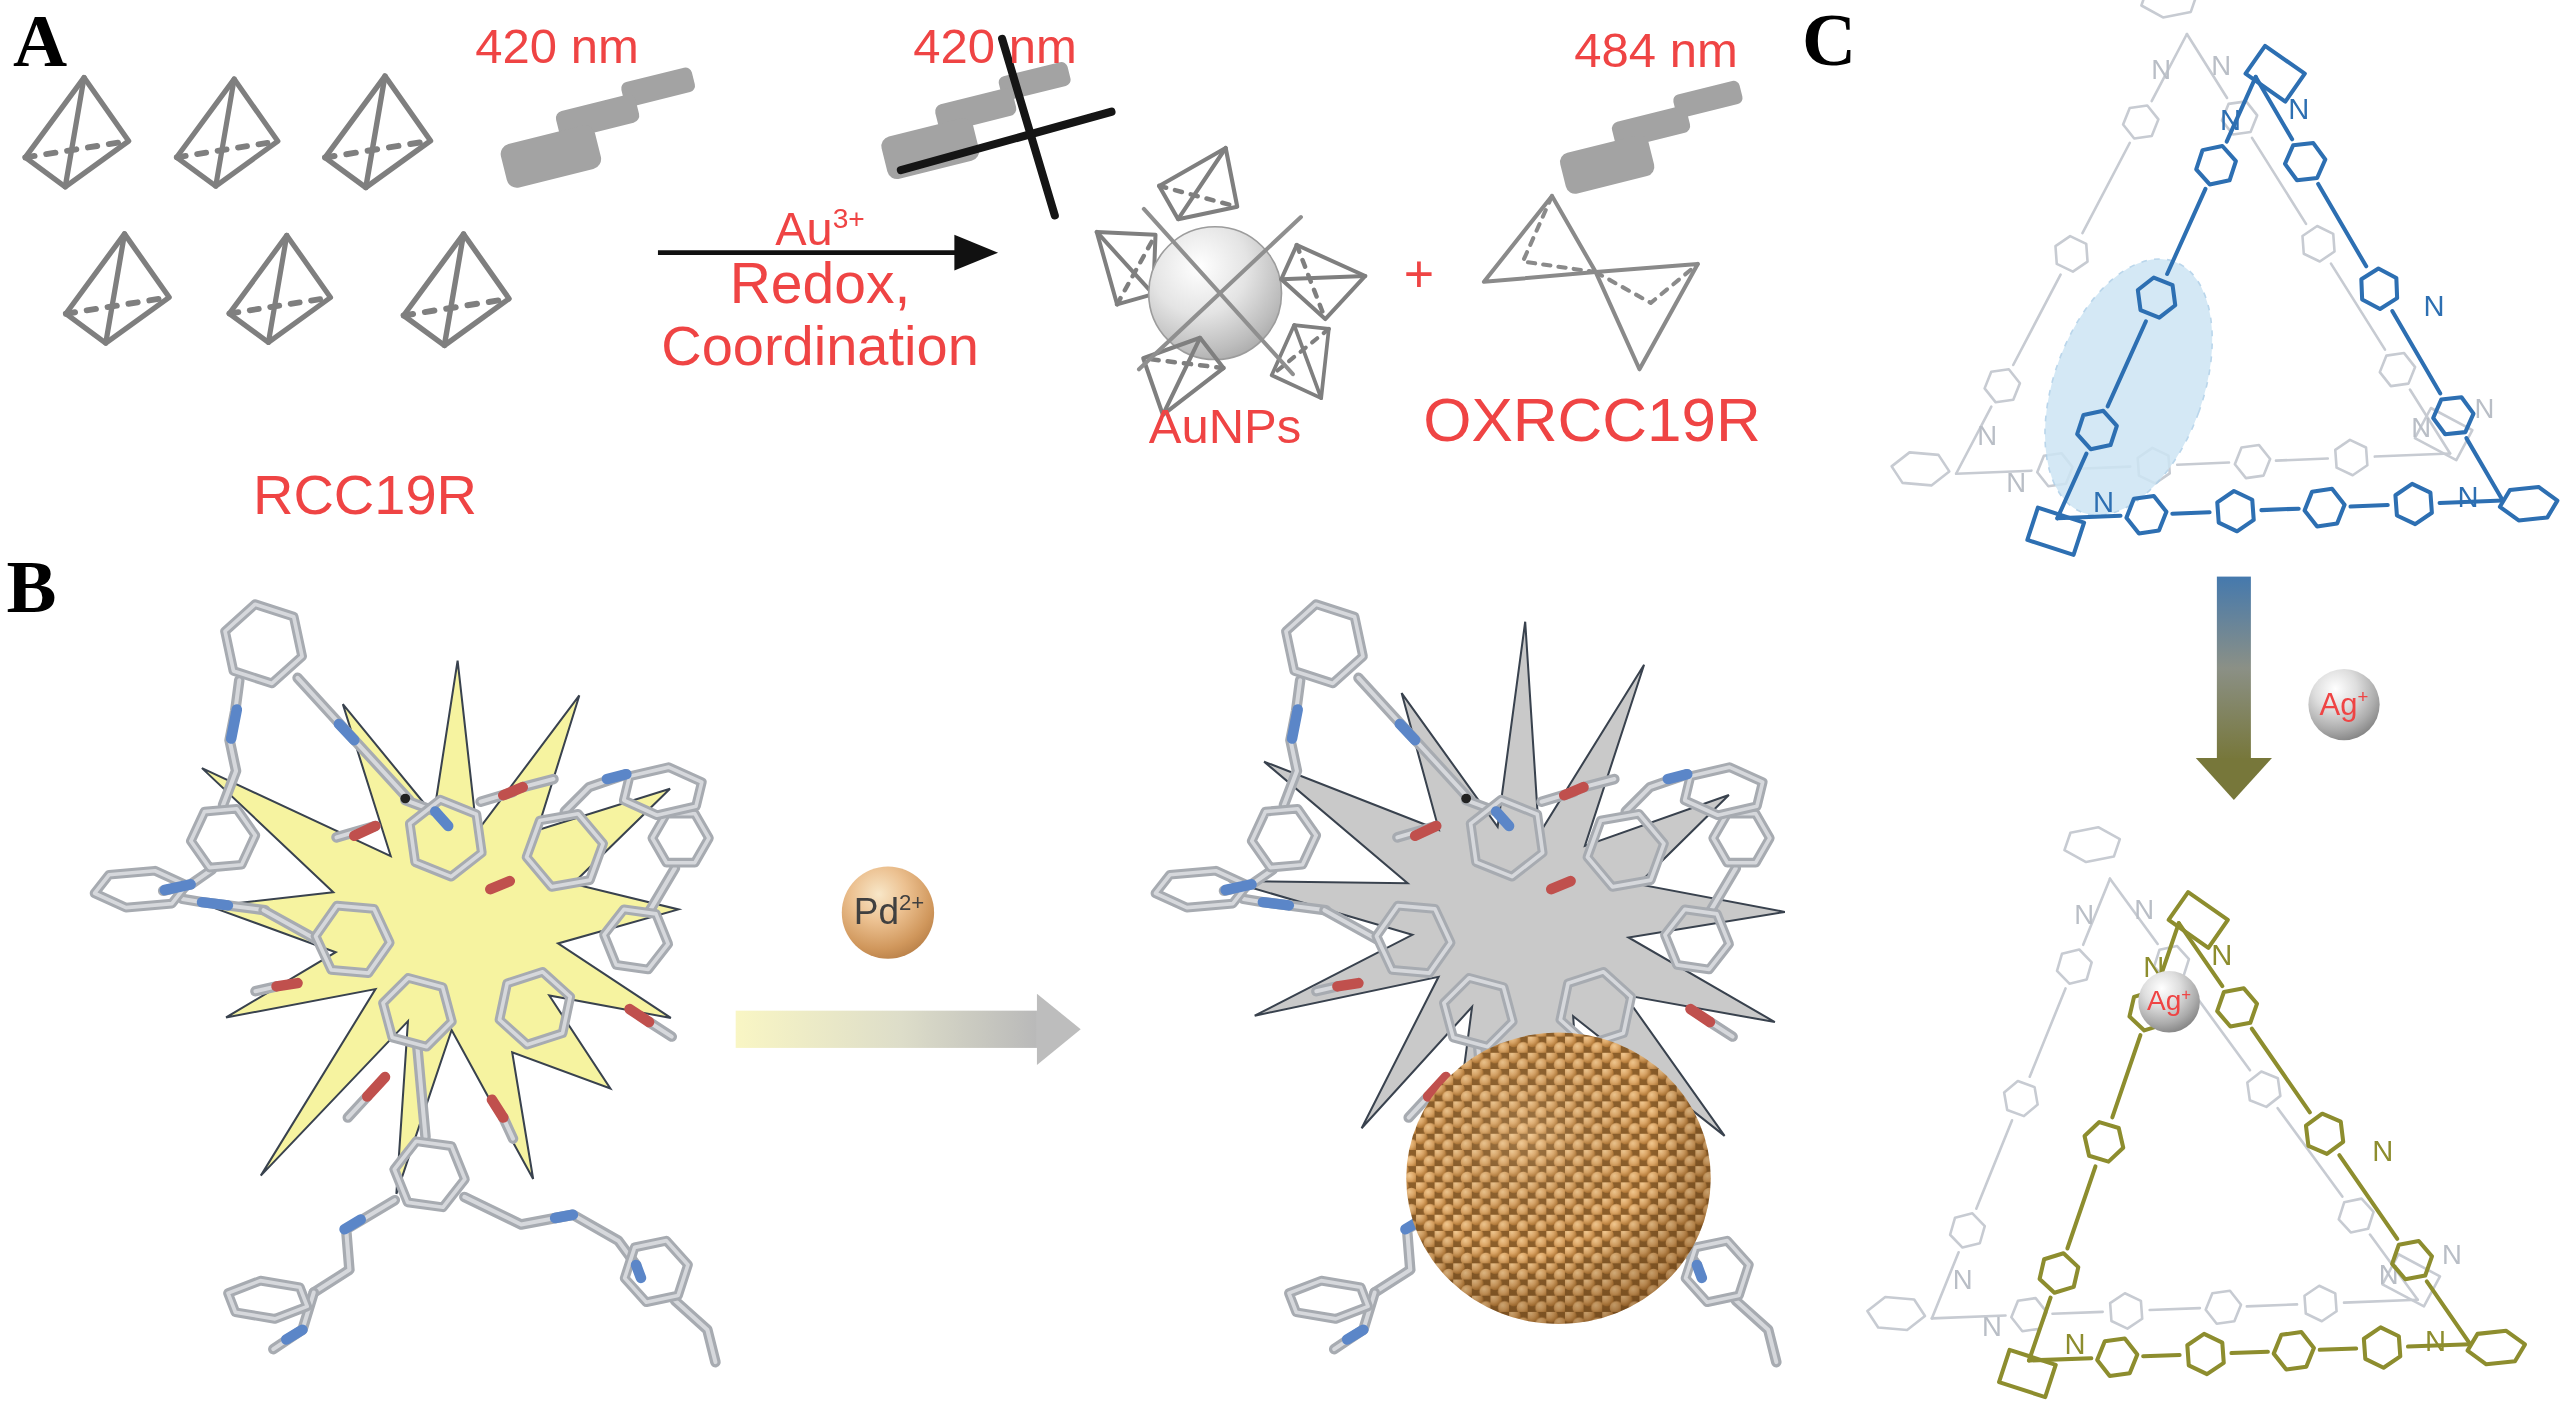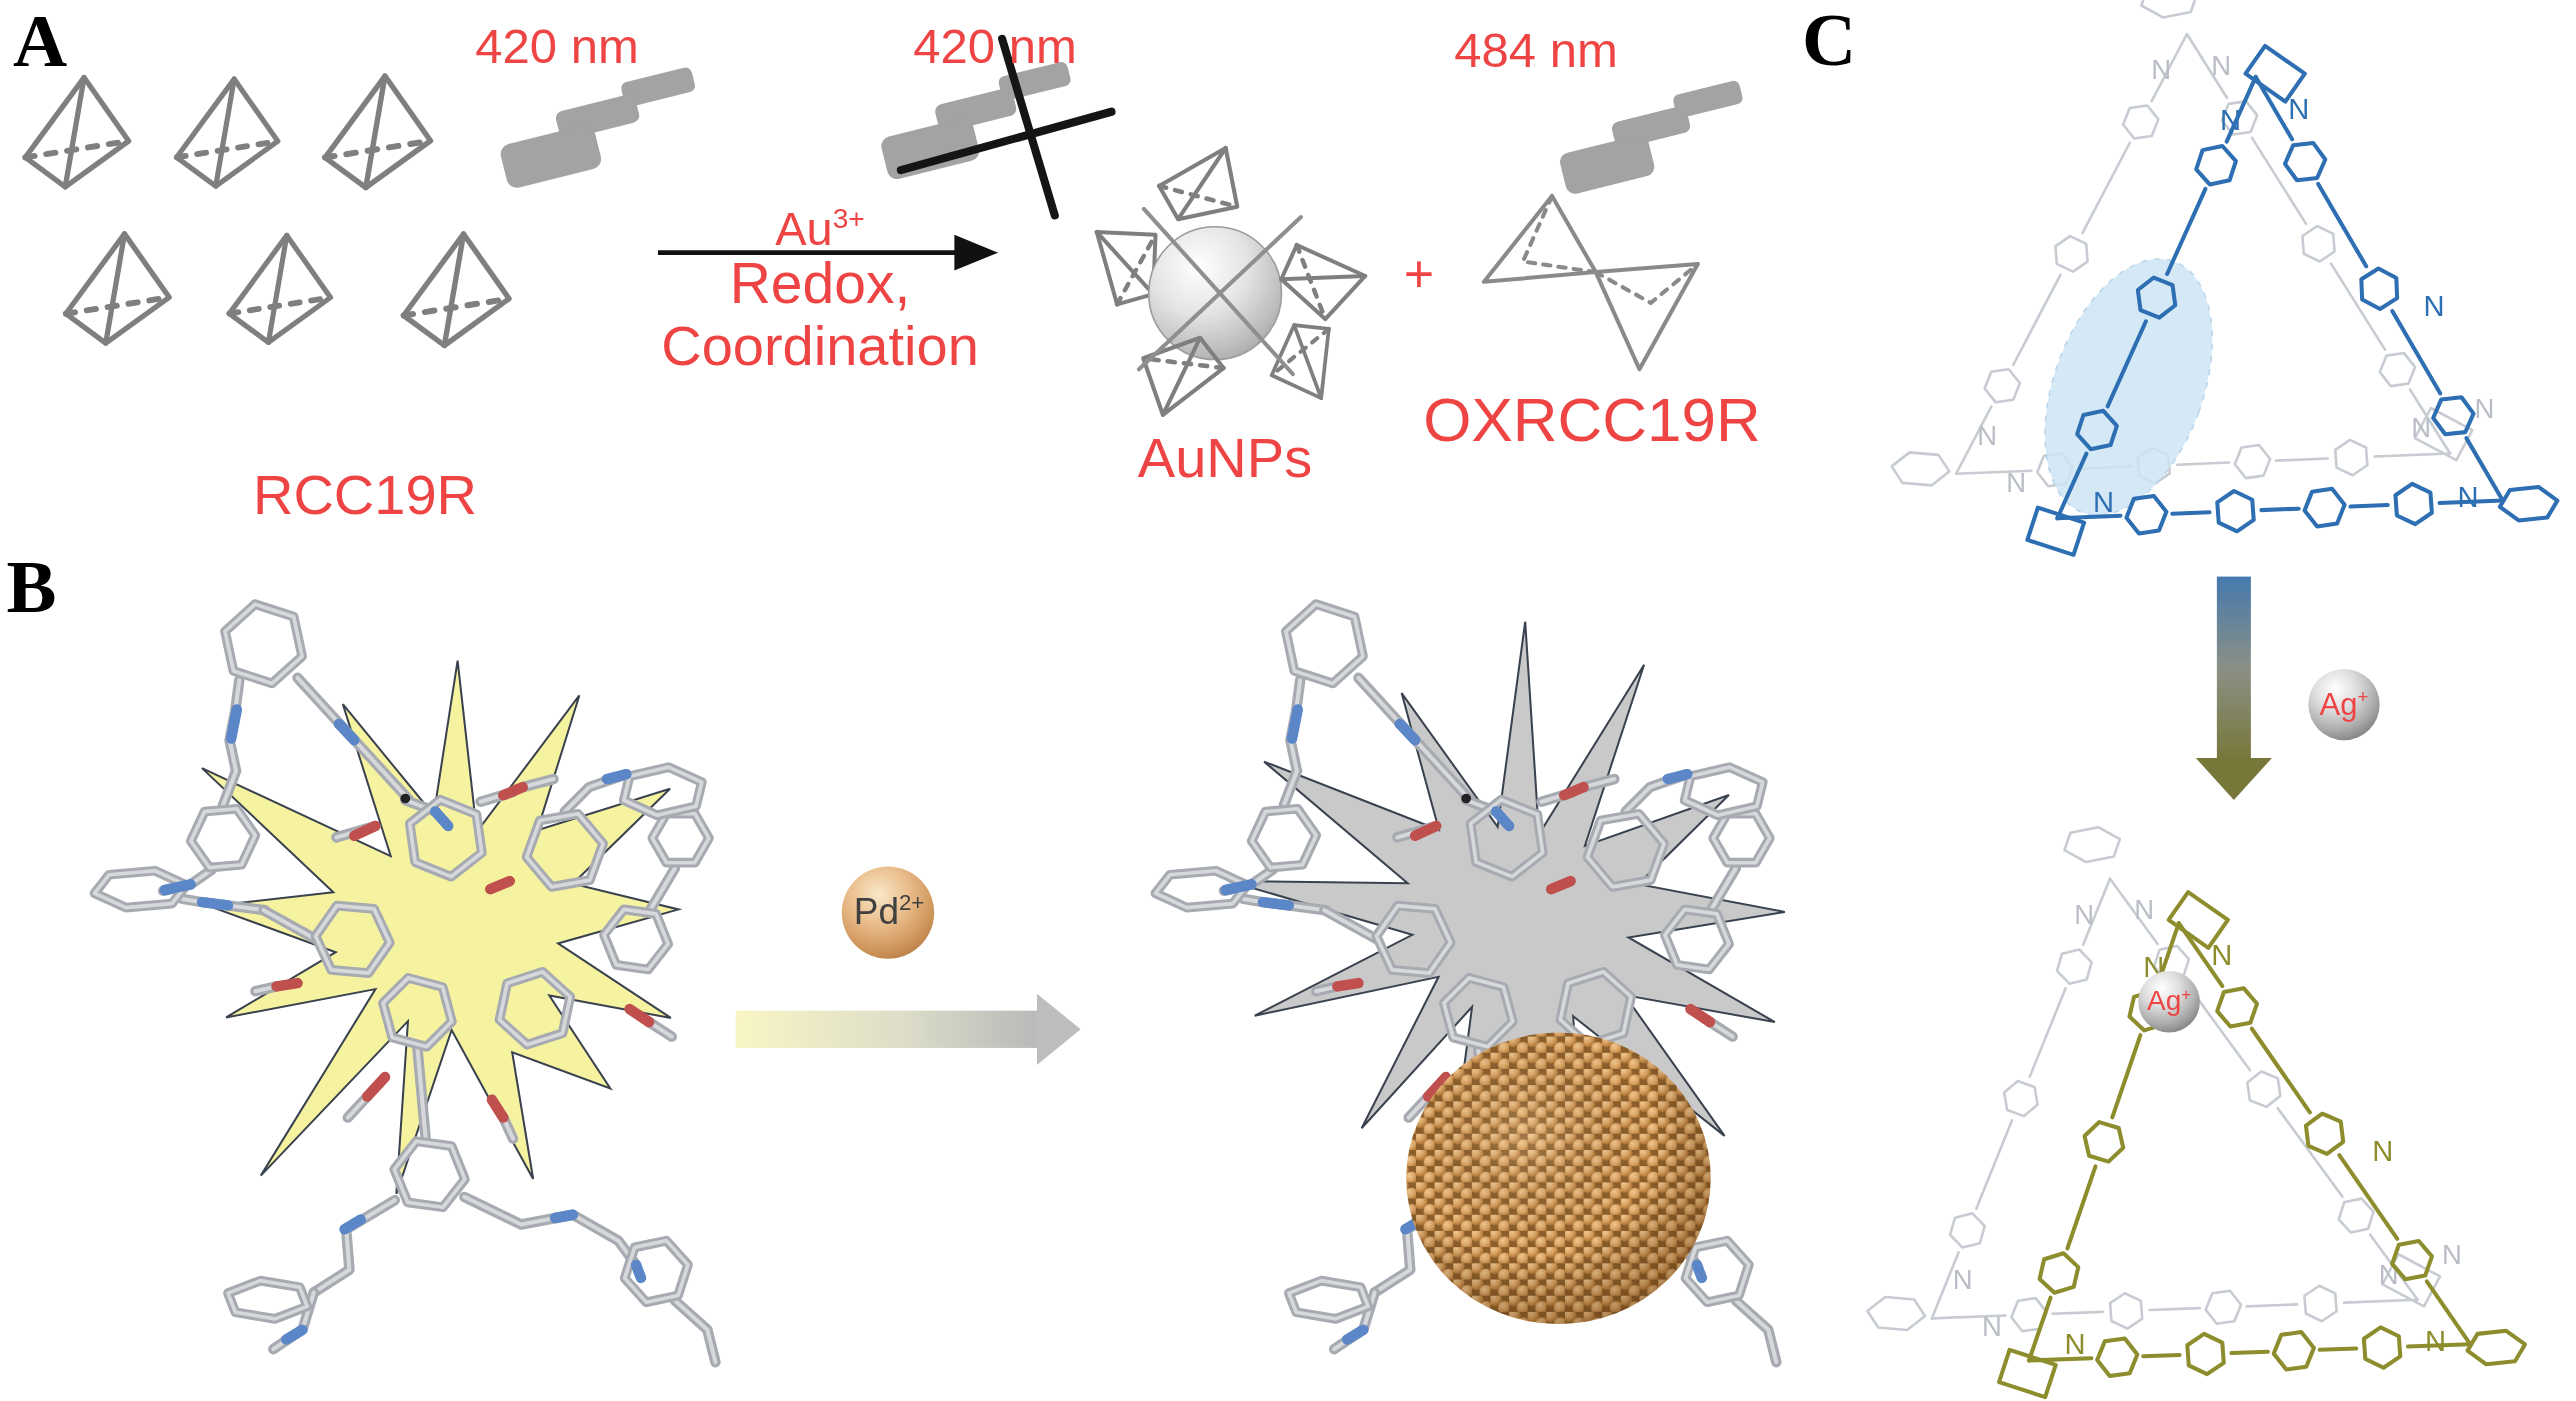--- a/index.html
+++ b/index.html
@@ -458,28 +458,28 @@
     <circle cx="2678" cy="1237" r="38" fill="url(#agG)"></circle>
   </g>
 </svg>
 
 <div class="plab" style="left:13px;top:3.2px">A</div>
 <div class="plab" style="left:6.5px;top:549px">B</div>
 <div class="plab" style="left:1802px;top:1.6px">C</div>
 
 <div class="lbl" style="left:557px;top:46px;font-size:49px">420 nm</div>
 <div class="lbl" style="left:995px;top:46px;font-size:49px">420 nm</div>
-<div class="lbl" style="left:1536px;top:50px;font-size:49px">484 nm</div>
+<div class="lbl" style="left:1656px;top:50px;font-size:49px">484 nm</div>
 
 <div class="lbl" style="left:820px;top:228px;font-size:47px"><span>Au</span><span class="sup">3+</span></div>
 <div class="lbl" style="left:820px;top:283px;font-size:57px">Redox,</div>
 <div class="lbl" style="left:820px;top:346px;font-size:56px">Coordination</div>
 
 <div class="lbl" style="left:365px;top:495px;font-size:56px">RCC19R</div>
-<div class="lbl" style="left:1225px;top:458px;font-size:56px">AuNPs</div>
+<div class="lbl" style="left:1225px;top:426px;font-size:49px">AuNPs</div>
 <div class="lbl" style="left:1419px;top:274px;font-size:52px">+</div>
 <div class="lbl" style="left:1592px;top:420px;font-size:62px">OXRCC19R</div>
 
 <div class="lbl" style="left:889px;top:911px;font-size:37px;color:#404040"><span>Pd</span><span class="sup">2+</span></div>
 <div class="lbl" style="left:2344px;top:704px;font-size:31px"><span>Ag</span><span class="sup">+</span></div>
 <div class="lbl" style="left:2169px;top:1001px;font-size:28px"><span>Ag</span><span class="sup">+</span></div>
 
 </div>
 
 

